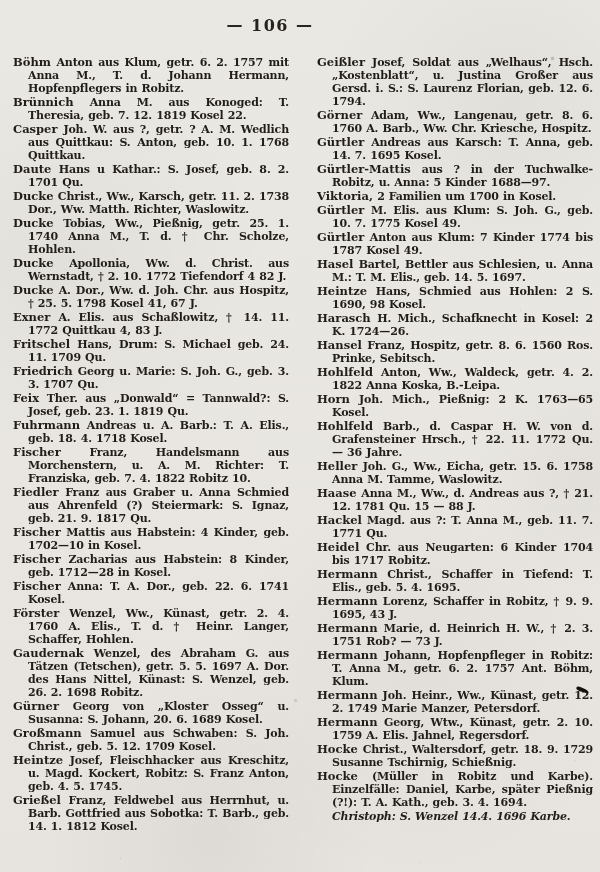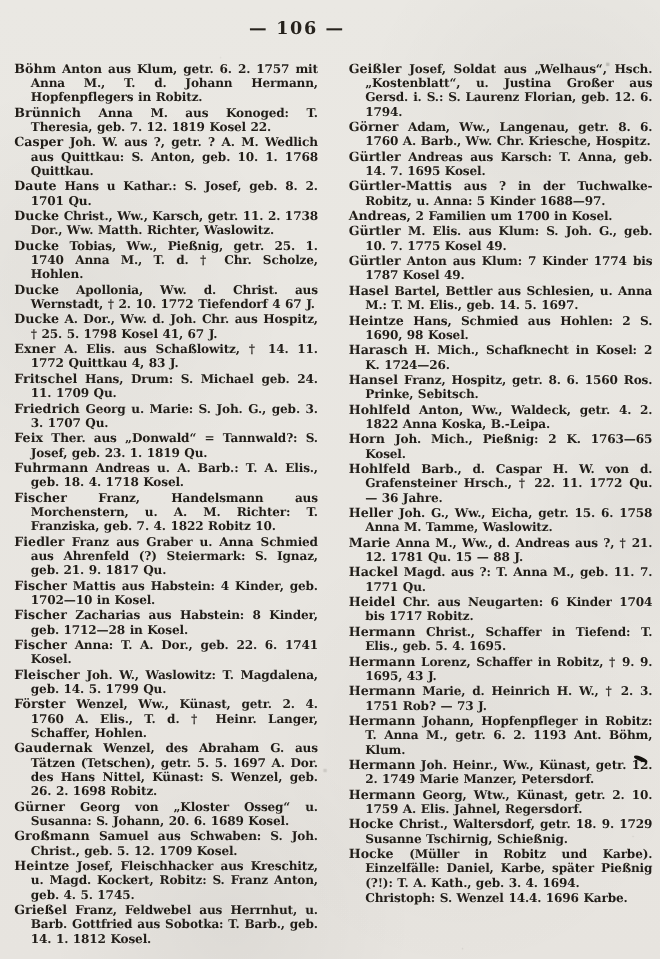--- a/index.html
+++ b/index.html
@@ -63,20 +63,21 @@
     letter-spacing: -0.15px;
     word-spacing: 0.5px;
     color: #211d18;
   }
   .entry .lead {
     font-size: 11.5px;
     letter-spacing: 0;
   }
   .entry.indent {
     text-indent: 0;
+    font-style: italic;
   }
   .ink-mark {
     position: absolute;
     left: 576px;
     top: 688px;
     width: 13px;
     height: 4px;
     background: #15120e;
     border-radius: 45% 55% 55% 45%;
     transform: rotate(22deg);
@@ -105,63 +106,62 @@
   <div class="page-number">— 106 —</div>
 
   <div class="columns">
     <div class="column" id="col-left">
         <p class="entry"><span class="lead">Böhm</span> <span>Anton aus Klum, getr. 6. 2. 1757 mit Anna M., T. d. Johann Hermann, Hopfenpflegers in Robitz.</span></p>
         <p class="entry"><span class="lead">Brünnich</span> <span>Anna M. aus Konoged: T. Theresia, geb. 7. 12. 1819 Kosel 22.</span></p>
         <p class="entry"><span class="lead">Casper</span> <span>Joh. W. aus ?, getr. ? A. M. Wedlich aus Quittkau: S. Anton, geb. 10. 1. 1768 Quittkau.</span></p>
         <p class="entry"><span class="lead">Daute</span> <span>Hans u Kathar.: S. Josef, geb. 8. 2. 1701 Qu.</span></p>
         <p class="entry"><span class="lead">Ducke</span> <span>Christ., Ww., Karsch, getr. 11. 2. 1738 Dor., Ww. Matth. Richter, Waslowitz.</span></p>
         <p class="entry"><span class="lead">Ducke</span> <span>Tobias, Ww., Pießnig, getr. 25. 1. 1740 Anna M., T. d. † Chr. Scholze, Hohlen.</span></p>
-        <p class="entry"><span class="lead">Ducke</span> <span>Apollonia, Ww. d. Christ. aus Wernstadt, † 2. 10. 1772 Tiefendorf 4  67 J.</span></p>
+        <p class="entry"><span class="lead">Ducke</span> <span>Apollonia, Ww. d. Christ. aus Wernstadt, † 2. 10. 1772 Tiefendorf 4  82 J.</span></p>
         <p class="entry"><span class="lead">Ducke</span> <span>A. Dor., Ww. d. Joh. Chr. aus Hospitz, † 25. 5. 1798 Kosel 41, 67 J.</span></p>
         <p class="entry"><span class="lead">Exner</span> <span>A. Elis. aus Schaßlowitz, † 14. 11. 1772 Quittkau 4, 83 J.</span></p>
         <p class="entry"><span class="lead">Fritschel</span> <span>Hans, Drum: S. Michael geb. 24. 11. 1709 Qu.</span></p>
         <p class="entry"><span class="lead">Friedrich</span> <span>Georg u. Marie: S. Joh. G., geb. 3. 3. 1707 Qu.</span></p>
         <p class="entry"><span class="lead">Feix</span> <span>Ther. aus „Donwald“ = Tannwald?: S. Josef, geb. 23. 1. 1819 Qu.</span></p>
         <p class="entry"><span class="lead">Fuhrmann</span> <span>Andreas u. A. Barb.: T. A. Elis., geb. 18. 4. 1718 Kosel.</span></p>
         <p class="entry"><span class="lead">Fischer</span> <span>Franz, Handelsmann aus Morchenstern, u. A. M. Richter: T. Franziska, geb. 7. 4. 1822 Robitz 10.</span></p>
         <p class="entry"><span class="lead">Fiedler</span> <span>Franz aus Graber u. Anna Schmied aus Ahrenfeld (?) Steiermark: S. Ignaz, geb. 21. 9. 1817 Qu.</span></p>
         <p class="entry"><span class="lead">Fischer</span> <span>Mattis aus Habstein: 4 Kinder, geb. 1702—10 in Kosel.</span></p>
         <p class="entry"><span class="lead">Fischer</span> <span>Zacharias aus Habstein: 8 Kinder, geb. 1712—28 in Kosel.</span></p>
         <p class="entry"><span class="lead">Fischer</span> <span>Anna: T. A. Dor., geb. 22. 6. 1741 Kosel.</span></p>
-        <p class="entry"><span class="lead">Fleischer</span> <span>Joh. W., Waslowitz: T. Magdalena, geb. 14. 5. 1799 Qu.</span></p>
         <p class="entry"><span class="lead">Förster</span> <span>Wenzel, Ww., Künast, getr. 2. 4. 1760 A. Elis., T. d. † Heinr. Langer, Schaffer, Hohlen.</span></p>
         <p class="entry"><span class="lead">Gaudernak</span> <span>Wenzel, des Abraham G. aus Tätzen (Tetschen), getr. 5. 5. 1697 A. Dor. des Hans Nittel, Künast: S. Wenzel, geb. 26. 2. 1698 Robitz.</span></p>
         <p class="entry"><span class="lead">Gürner</span> <span>Georg von „Kloster Osseg“ u. Susanna: S. Johann, 20. 6. 1689 Kosel.</span></p>
         <p class="entry"><span class="lead">Großmann</span> <span>Samuel aus Schwaben: S. Joh. Christ., geb. 5. 12. 1709 Kosel.</span></p>
         <p class="entry"><span class="lead">Heintze</span> <span>Josef, Fleischhacker aus Kreschitz, u. Magd. Kockert, Robitz: S. Franz Anton, geb. 4. 5. 1745.</span></p>
         <p class="entry"><span class="lead">Grießel</span> <span>Franz, Feldwebel aus Herrnhut, u. Barb. Gottfried aus Sobotka: T. Barb., geb. 14. 1. 1812 Kosel.</span></p>
       </div>
     <div class="column" id="col-right">
         <p class="entry"><span class="lead">Geißler</span> <span>Josef, Soldat aus „Welhaus“, Hsch. „Kostenblatt“, u. Justina Großer aus Gersd. i. S.: S. Laurenz Florian, geb. 12. 6. 1794.</span></p>
         <p class="entry"><span class="lead">Görner</span> <span>Adam, Ww., Langenau, getr. 8. 6. 1760 A. Barb., Ww. Chr. Kriesche, Hospitz.</span></p>
         <p class="entry"><span class="lead">Gürtler</span> <span>Andreas aus Karsch: T. Anna, geb. 14. 7. 1695 Kosel.</span></p>
         <p class="entry"><span class="lead">Gürtler-Mattis</span> <span>aus ? in der Tuchwalke-Robitz, u. Anna: 5 Kinder 1688—97.</span></p>
-        <p class="entry"><span class="lead">Andreas,</span> <span>2 Familien um 1700 in Kosel.</span></p>
+        <p class="entry"><span class="lead">Viktoria,</span> <span>2 Familien um 1700 in Kosel.</span></p>
         <p class="entry"><span class="lead">Gürtler</span> <span>M. Elis. aus Klum: S. Joh. G., geb. 10. 7. 1775 Kosel 49.</span></p>
         <p class="entry"><span class="lead">Gürtler</span> <span>Anton aus Klum: 7 Kinder 1774 bis 1787 Kosel 49.</span></p>
         <p class="entry"><span class="lead">Hasel</span> <span>Bartel, Bettler aus Schlesien, u. Anna M.: T. M. Elis., geb. 14. 5. 1697.</span></p>
         <p class="entry"><span class="lead">Heintze</span> <span>Hans, Schmied aus Hohlen: 2 S. 1690, 98 Kosel.</span></p>
         <p class="entry"><span class="lead">Harasch</span> <span>H. Mich., Schafknecht in Kosel: 2 K. 1724—26.</span></p>
         <p class="entry"><span class="lead">Hansel</span> <span>Franz, Hospitz, getr. 8. 6. 1560 Ros. Prinke, Sebitsch.</span></p>
         <p class="entry"><span class="lead">Hohlfeld</span> <span>Anton, Ww., Waldeck, getr. 4. 2. 1822 Anna Koska, B.-Leipa.</span></p>
         <p class="entry"><span class="lead">Horn</span> <span>Joh. Mich., Pießnig: 2 K. 1763—65 Kosel.</span></p>
         <p class="entry"><span class="lead">Hohlfeld</span> <span>Barb., d. Caspar H. W. von d. Grafensteiner Hrsch., † 22. 11. 1772 Qu. — 36 Jahre.</span></p>
         <p class="entry"><span class="lead">Heller</span> <span>Joh. G., Ww., Eicha, getr. 15. 6. 1758 Anna M. Tamme, Waslowitz.</span></p>
-        <p class="entry"><span class="lead">Marie</span> <span>Anna M., Ww., d. Andreas aus ?, † 21. 12. 1781 Qu. 15 — 88 J.</span></p>
+        <p class="entry"><span class="lead">Haase</span> <span>Anna M., Ww., d. Andreas aus ?, † 21. 12. 1781 Qu. 15 — 88 J.</span></p>
         <p class="entry"><span class="lead">Hackel</span> <span>Magd. aus ?: T. Anna M., geb. 11. 7. 1771 Qu.</span></p>
         <p class="entry"><span class="lead">Heidel</span> <span>Chr. aus Neugarten: 6 Kinder 1704 bis 1717 Robitz.</span></p>
         <p class="entry"><span class="lead">Hermann</span> <span>Christ., Schaffer in Tiefend: T. Elis., geb. 5. 4. 1695.</span></p>
         <p class="entry"><span class="lead">Hermann</span> <span>Lorenz, Schaffer in Robitz, † 9. 9. 1695, 43 J.</span></p>
         <p class="entry"><span class="lead">Hermann</span> <span>Marie, d. Heinrich H. W., † 2. 3. 1751 Rob? — 73 J.</span></p>
-        <p class="entry"><span class="lead">Hermann</span> <span>Johann, Hopfenpfleger in Robitz: T. Anna M., getr. 6. 2. 1193 Ant. Böhm, Klum.</span></p>
+        <p class="entry"><span class="lead">Hermann</span> <span>Johann, Hopfenpfleger in Robitz: T. Anna M., getr. 6. 2. 1757 Ant. Böhm, Klum.</span></p>
         <p class="entry"><span class="lead">Hermann</span> <span>Joh. Heinr., Ww., Künast, getr. 12. 2. 1749 Marie Manzer, Petersdorf.</span></p>
         <p class="entry"><span class="lead">Hermann</span> <span>Georg, Wtw., Künast, getr. 2. 10. 1759 A. Elis. Jahnel, Regersdorf.</span></p>
         <p class="entry"><span class="lead">Hocke</span> <span>Christ., Waltersdorf, getr. 18. 9. 1729 Susanne Tschirnig, Schießnig.</span></p>
         <p class="entry"><span class="lead">Hocke</span> <span>(Müller in Robitz und Karbe). Einzelfälle: Daniel, Karbe, später Pießnig (?!): T. A. Kath., geb. 3. 4. 1694.</span></p>
         <p class="entry indent"><span>Christoph: S. Wenzel 14.4. 1696 Karbe.</span></p>
       </div>
   </div>
 
   <div class="ink-mark"></div>
   <div class="speckles"></div>

